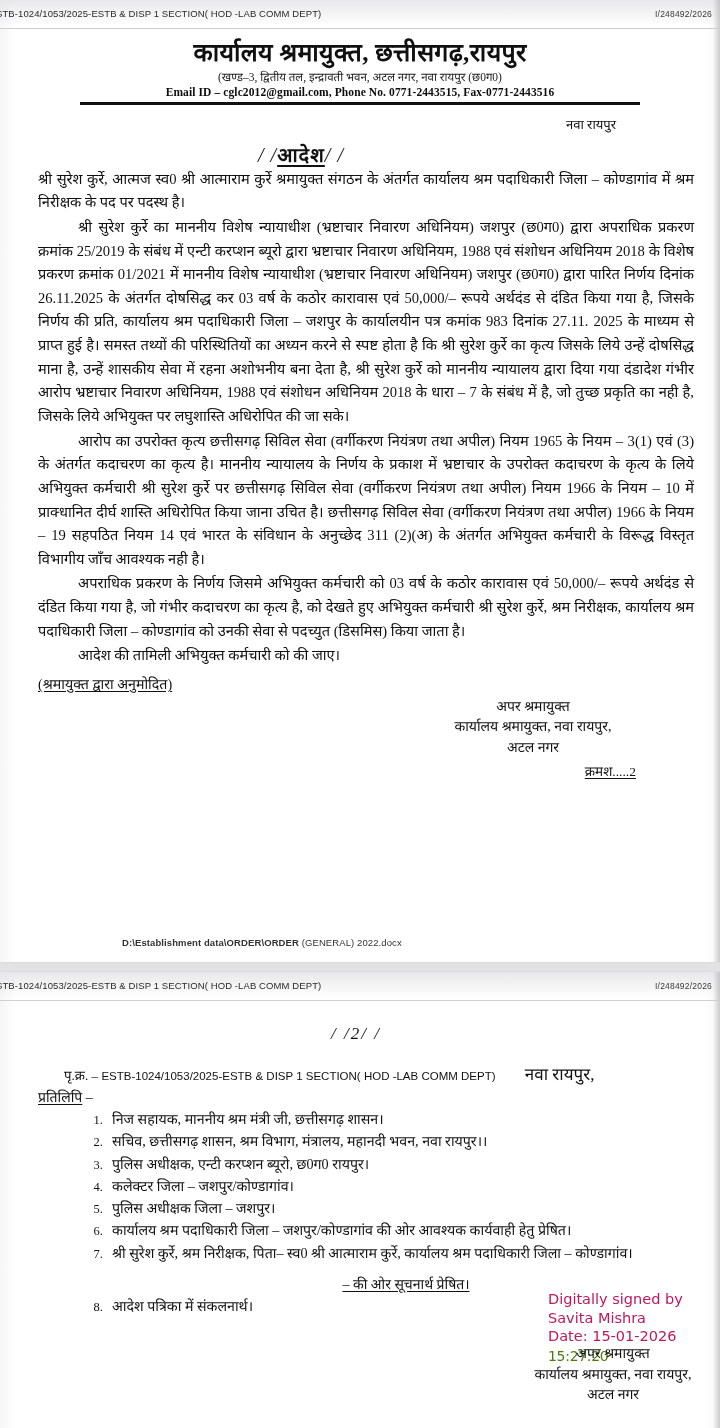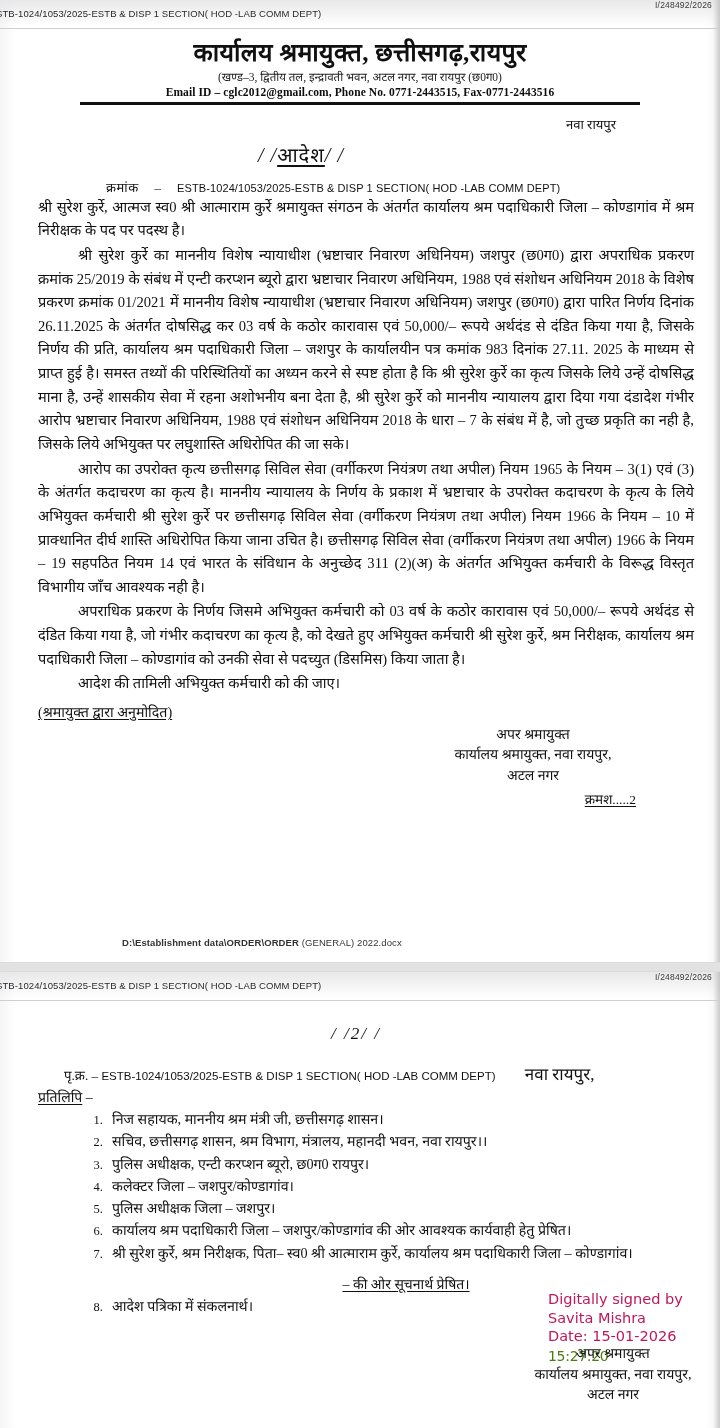--- a/index.html
+++ b/index.html
@@ -62,21 +62,21 @@
     left: -4px;
     top: 8px;
     font-size: 9.5px;
     letter-spacing: 0.1px;
     color: #2a2a2a;
     white-space: nowrap;
   }
   .run-head .right {
     position: absolute;
     right: 8px;
-    top: 0;
+    top: 9px;
     font-size: 8.5px;
     color: #3a3a3a;
     letter-spacing: 0.2px;
     white-space: nowrap;
   }
   .run-rule {
     position: absolute;
     left: 0;
     right: 0;
     top: 28px;
@@ -133,20 +133,21 @@
     font-size: 20px;
     font-style: italic;
     margin-top: 8px;
     letter-spacing: 1px;
     padding-right: 130px;
   }
   .order-title .u {
     text-decoration: underline;
     text-underline-offset: 3px;
     font-style: normal;
+    font-weight: bold;
   }
   .ref-line {
     margin-top: 10px;
     padding-left: 68px;
     font-size: 13px;
     white-space: nowrap;
   }
   .ref-line .label { letter-spacing: 0.5px; }
   .ref-line .dash { padding: 0 16px; }
   .ref-line .code {
@@ -326,23 +327,20 @@
     </div>
 
     <div class="body-area">
 
       <div class="place-right">नवा रायपुर</div>
 
       <div class="order-title">
         <span>/ /</span><span class="u">आदेश</span><span>/ /</span>
       </div>
 
-      <div class="ref-line">
-        <span class="label">क्रमांक</span><span class="dash">–</span><span class="code">ESTB-1024/1053/2025-ESTB &amp; DISP 1 SECTION( HOD -LAB COMM DEPT)</span>
-      </div>
 
       <p class="para">श्री सुरेश कुर्रे, आत्मज स्व0 श्री आत्माराम कुर्रे  श्रमायुक्त संगठन के अंतर्गत कार्यालय श्रम पदाधिकारी जिला – कोण्डागांव में श्रम निरीक्षक के पद पर पदस्थ है।</p>
       <p class="para indent">श्री सुरेश कुर्रे का माननीय विशेष न्यायाधीश (भ्रष्टाचार निवारण अधिनियम) जशपुर (छ0ग0) द्वारा अपराधिक प्रकरण क्रमांक 25/2019 के संबंध में एन्टी करप्शन ब्यूरो द्वारा भ्रष्टाचार निवारण अधिनियम, 1988 एवं संशोधन अधिनियम 2018 के विशेष प्रकरण क्रमांक 01/2021 में माननीय विशेष न्यायाधीश (भ्रष्टाचार निवारण अधिनियम) जशपुर (छ0ग0) द्वारा पारित निर्णय दिनांक 26.11.2025 के अंतर्गत दोषसिद्ध कर 03 वर्ष के कठोर कारावास एवं 50,000/– रूपये अर्थदंड से दंडित किया गया है, जिसके निर्णय की प्रति, कार्यालय श्रम पदाधिकारी जिला – जशपुर के कार्यालयीन पत्र कमांक 983 दिनांक 27.11. 2025 के माध्यम से प्राप्त हुई है। समस्त तथ्यों की परिस्थितियों का अध्यन करने से स्पष्ट होता है कि श्री सुरेश कुर्रे का कृत्य जिसके लिये उन्हें दोषसिद्ध माना है, उन्हें शासकीय सेवा में रहना अशोभनीय बना देता है, श्री सुरेश कुर्रे को माननीय न्यायालय द्वारा दिया गया दंडादेश गंभीर आरोप भ्रष्टाचार निवारण अधिनियम, 1988 एवं संशोधन अधिनियम 2018 के धारा – 7 के संबंध में है, जो तुच्छ प्रकृति का नही है, जिसके लिये अभियुक्त पर लघुशास्ति अधिरोपित की जा सके।</p>
       <p class="para indent">आरोप का उपरोक्त कृत्य छत्तीसगढ़ सिविल सेवा (वर्गीकरण नियंत्रण तथा अपील) नियम 1965 के नियम – 3(1) एवं (3) के अंतर्गत कदाचरण का कृत्य है। माननीय न्यायालय के निर्णय के प्रकाश में भ्रष्टाचार के उपरोक्त कदाचरण के कृत्य के लिये अभियुक्त कर्मचारी श्री सुरेश कुर्रे पर छत्तीसगढ़ सिविल सेवा (वर्गीकरण नियंत्रण तथा अपील) नियम 1966 के नियम – 10 में प्राक्धानित दीर्घ शास्ति अधिरोपित किया जाना उचित है। छत्तीसगढ़ सिविल सेवा (वर्गीकरण नियंत्रण तथा अपील) 1966 के नियम – 19 सहपठित नियम 14 एवं भारत के संविधान के अनुच्छेद 311 (2)(अ) के अंतर्गत अभियुक्त कर्मचारी के विरूद्ध विस्तृत विभागीय जॉंच आवश्यक नही है।</p>
 
       <p class="para indent"><span>अपराधिक प्रकरण के निर्णय जिसमे अभियुक्त कर्मचारी को 03 वर्ष के कठोर कारावास एवं 50,000/– रूपये अर्थदंड से दंडित किया गया है, जो गंभीर कदाचरण का कृत्य है, को देखते हुए अभियुक्त कर्मचारी श्री सुरेश कुर्रे, श्रम निरीक्षक, कार्यालय श्रम पदाधिकारी जिला – कोण्डागांव को उनकी सेवा से पदच्युत </span><span class="u">(डिसमिस)</span><span> किया जाता है।</span></p>
 
       <p class="para indent">आदेश की तामिली अभियुक्त कर्मचारी को की जाए।</p>
 
       <div class="approved"><span>(श्रमायुक्त द्वारा अनुमोदित)</span></div>

